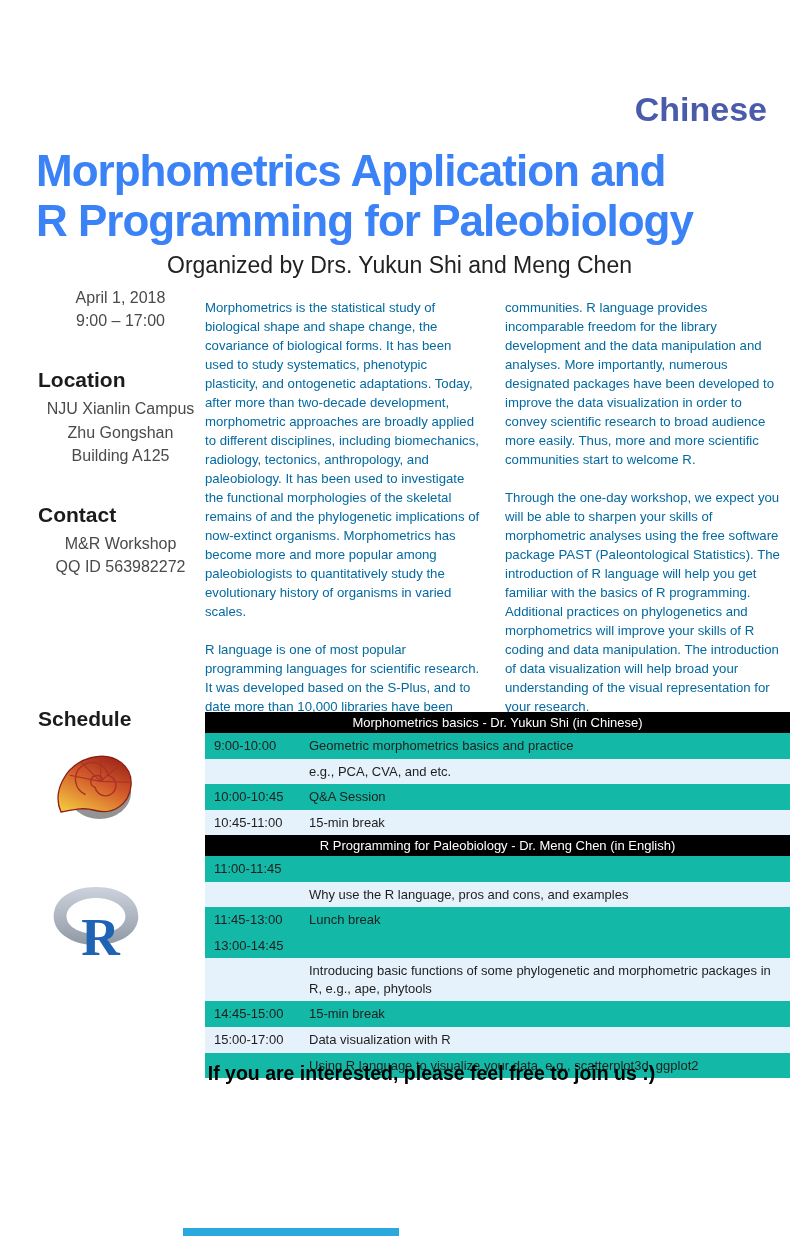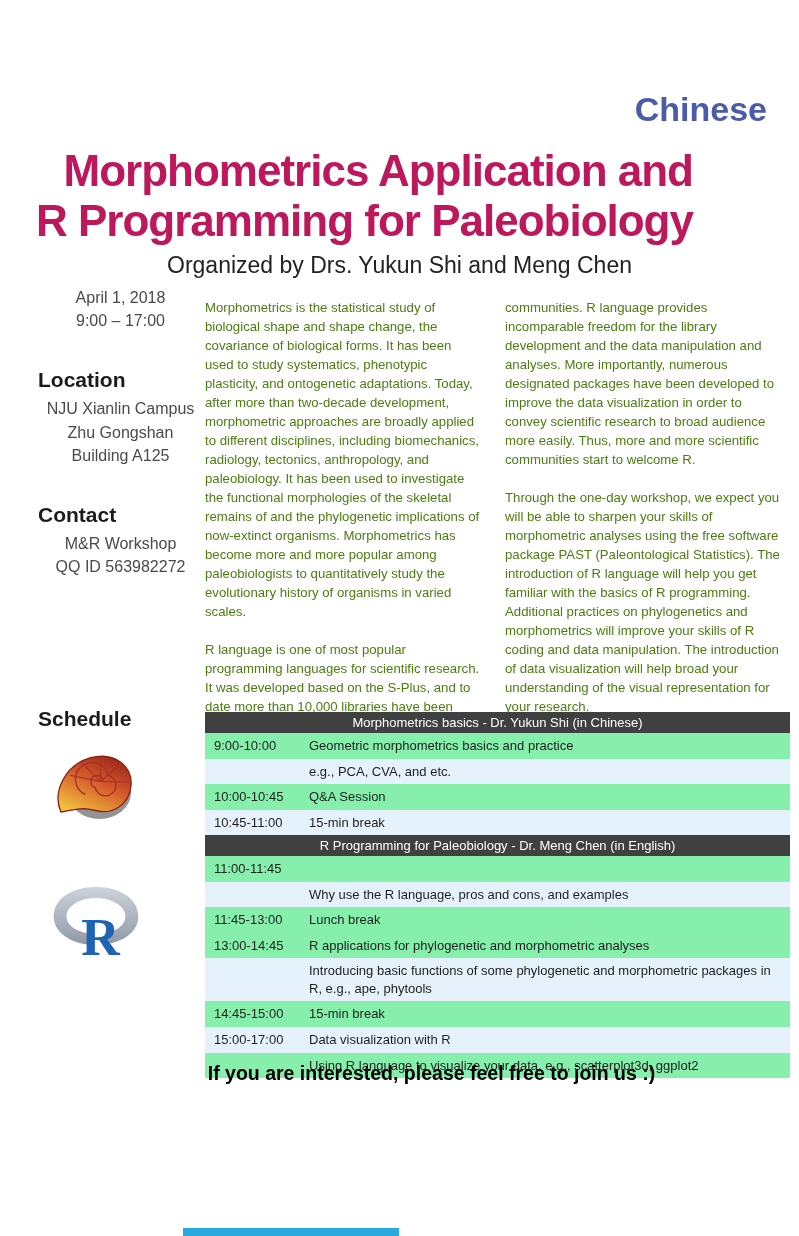--- a/index.html
+++ b/index.html
@@ -7,40 +7,40 @@
     position:relative;width:799px;height:1236px;background:#ffffff;
     font-family:"Liberation Sans", sans-serif;color:#333;overflow:hidden;
   }
   
   .logo-block{position:absolute;left:38px;top:84px;display:flex;align-items:flex-start;gap:8px;}
   .logo-leaf{width:46px;height:56px;}
   .logo-texts{padding-top:4px;}
   .logo-name{font-family:"Liberation Serif", serif;font-size:23px;letter-spacing:1px;color:#2b2b2b;line-height:1;}
   .logo-sub{font-size:7.5px;font-weight:bold;letter-spacing:0.6px;color:#5a5a5a;margin-top:3px;}
   .workshop{position:absolute;right:32px;top:90px;font-size:34px;font-weight:bold;color:#4a5ca9;}
-  .title{position:absolute;left:36px;top:146px;font-size:44px;line-height:1.14;font-weight:bold;color:#be185d;letter-spacing:-1px;text-align:right;}
+  .title{position:absolute;left:36px;top:146px;font-size:44px;line-height:1.14;font-weight:bold;color:#3b82f6;letter-spacing:-1px;}
   .subtitle{position:absolute;left:0;top:252px;width:100%;text-align:center;font-size:23px;color:#222;}
   
   .sidebar{position:absolute;left:38px;top:286px;width:165px;}
   .sb-section{margin-bottom:36px;}
   .sb-head{font-size:21px;font-weight:bold;color:#1b1b1b;margin-bottom:5px;}
   .sb-line{font-size:16px;color:#4a4a4a;line-height:1.45;text-align:center;}
   .schedule-label{position:absolute;left:38px;top:707px;font-size:21px;font-weight:bold;color:#1b1b1b;}
   .nautilus{position:absolute;left:52px;top:742px;width:88px;height:84px;}
   .rlogo{position:absolute;left:50px;top:880px;width:92px;height:82px;}
   
-  .col{position:absolute;top:298px;width:278px;font-size:13.2px;line-height:1.44;color:#4d7c0f;}
+  .col{position:absolute;top:298px;width:278px;font-size:13.2px;line-height:1.44;color:#0369a1;}
   .col1{left:205px;}
   .col2{left:505px;}
   .col p{margin:0 0 19px 0;}
   
   .table{position:absolute;left:205px;top:712px;width:585px;}
-  .t-head{background:#404040;color:#ffffff;font-size:13px;text-align:center;
+  .t-head{background:#000000;color:#ffffff;font-size:13px;text-align:center;
           padding:3px 0;min-height:15px;line-height:15px;}
-  .t-row{display:flex;align-items:flex-start;background:#86efac;padding:4px 0;}
+  .t-row{display:flex;align-items:flex-start;background:#14b8a6;padding:4px 0;}
   .t-row.shade{background:#e6f2fb;}
   .t-time{flex:0 0 95px;padding-left:9px;font-size:13px;color:#1e1e1e;line-height:1.35;}
   .t-text{flex:1;padding-right:6px;font-size:13px;color:#1e1e1e;line-height:1.35;}
   
   .footer{position:absolute;left:0;top:1062px;width:100%;text-align:center;
           font-size:19.5px;font-weight:bold;color:#000000;margin-left:32px;}
   .bottom-bar{position:absolute;left:183px;bottom:0;width:216px;height:8px;background:#29a9dd;}
 </style>
 </head>
 <body>
@@ -143,21 +143,20 @@
     <div class="t-row shade">
       <span class="t-time"></span>
       <span class="t-text">Why use the R language, pros and cons, and examples</span>
     </div>
     <div class="t-row">
       <span class="t-time">11:45-13:00</span>
       <span class="t-text">Lunch break</span>
     </div>
     <div class="t-row">
       <span class="t-time">13:00-14:45</span>
-      <span class="t-text">R applications for phylogenetic and morphometric analyses</span>
     </div>
     <div class="t-row shade">
       <span class="t-time"></span>
       <span class="t-text">Introducing basic functions of some phylogenetic and morphometric packages in R, e.g., ape, phytools</span>
     </div>
     <div class="t-row">
       <span class="t-time">14:45-15:00</span>
       <span class="t-text">15-min break</span>
     </div>
     <div class="t-row shade">

